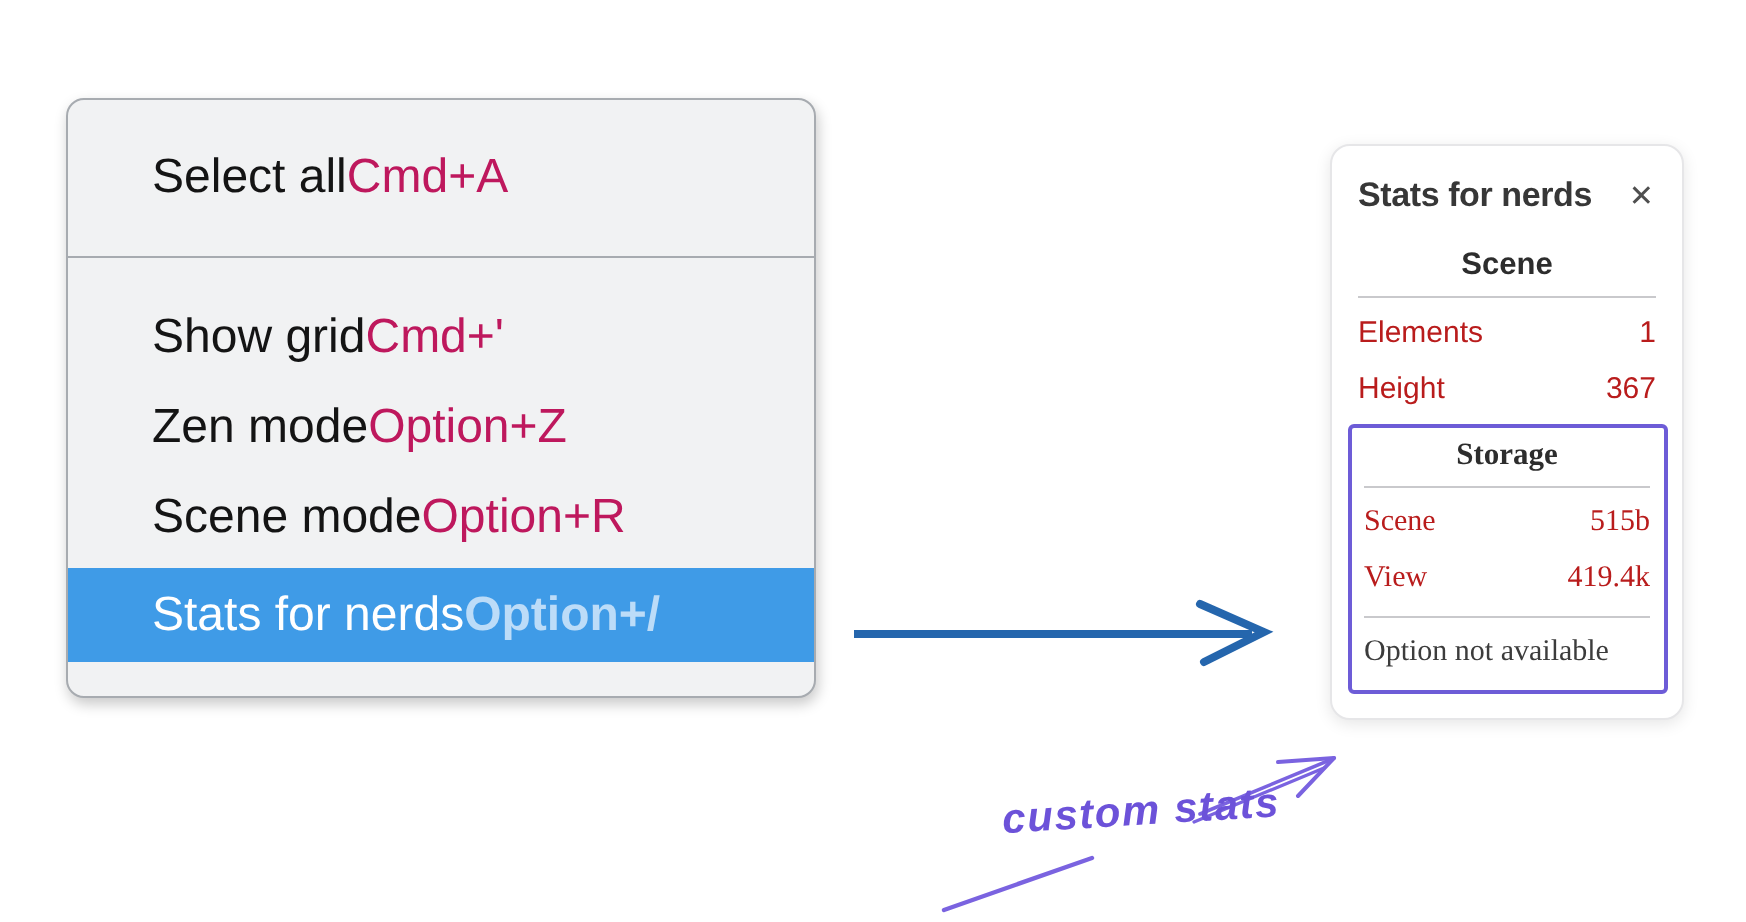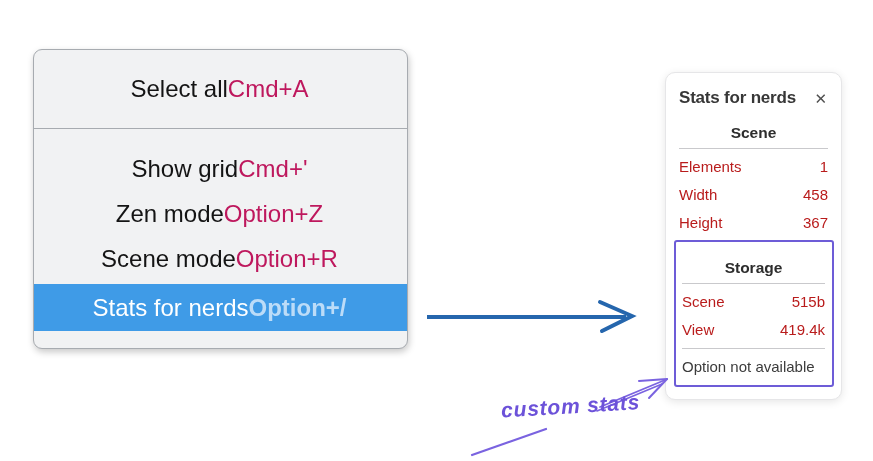--- a/index.html
+++ b/index.html
@@ -13,21 +13,21 @@
   .menu{
     position:absolute;left:33px;top:49px;width:375px;height:300px;
     background:#f1f2f3;border:1.5px solid #a7abb0;border-radius:9px;
     box-shadow:1px 3px 7px rgba(0,0,0,0.22);
     overflow:hidden;
   }
   .menu-section-top{height:78px;display:flex;align-items:center;}
   .menu-divider{border-top:1.6px solid #a7abb0;}
   .menu-section-bottom{padding-top:17px;}
   .menu-item{
-    height:45px;display:flex;align-items:center;justify-content:center;
+    height:45px;display:flex;align-items:center;justify-content:flex-start;
     padding:0 44px 0 42px;font-size:24px;color:#141414;cursor:default;width:100%;
   }
   .menu-item .shortcut{color:#be185d;}
   .menu-item.highlighted{
     height:47px;margin-top:3px;background:#3f9be7;color:#ffffff;
   }
   .menu-item.highlighted .shortcut{color:#bcdcf8;font-weight:bold;}
 
   
   .flow-arrow{position:absolute;left:424px;top:296px;}
@@ -47,22 +47,22 @@
   }
   .section-heading{
     margin-top:13px;text-align:center;font-size:15.5px;font-weight:bold;color:#2d2d2d;line-height:20px;
   }
   .rule{border:none;border-top:1px solid #c9c9cc;margin:5px 0 3px 0;}
   .stat-row{
     display:flex;align-items:center;justify-content:space-between;
     height:28px;font-size:15px;color:#b91c1c;
   }
   .annotated-box{
-    margin:4px -6px 0 -5px;padding:12px 7px 5px 6px;
-    border:2px solid #6d5cd7;border-radius:3px;
+    margin:4px -6px 0 -5px;padding:0 7px 5px 6px;
+    border:2px solid #6d5cd7;border-radius:3px;font-family:Liberation Serif, serif;
   }
   .annotated-box .section-heading{margin-top:4px;}
   .version-note{font-size:15px;color:#3c3c3c;height:28px;display:flex;align-items:center;}
 
   
   .annotation-arrow{position:absolute;left:460px;top:368px;}
   .annotation-label{
     position:absolute;left:501px;top:394px;width:150px;
     font-size:21px;font-weight:700;font-style:italic;letter-spacing:0.8px;
     color:#6c52d9;transform:rotate(-3.5deg);
@@ -113,24 +113,20 @@
       <button class="panel-close">✕</button>
     </div>
 
     <div class="section-heading">Scene</div>
     <hr class="rule">
     <div class="stat-row">
       <span>Elements</span>
       <span>1</span>
     </div>
     <div class="stat-row">
-      <span>Width</span>
-      <span>458</span>
-    </div>
-    <div class="stat-row">
       <span>Height</span>
       <span>367</span>
     </div>
 
     <div class="annotated-box">
       <div class="section-heading">Storage</div>
       <hr class="rule">
       <div class="stat-row">
         <span>Scene</span>
         <span>515b</span>

